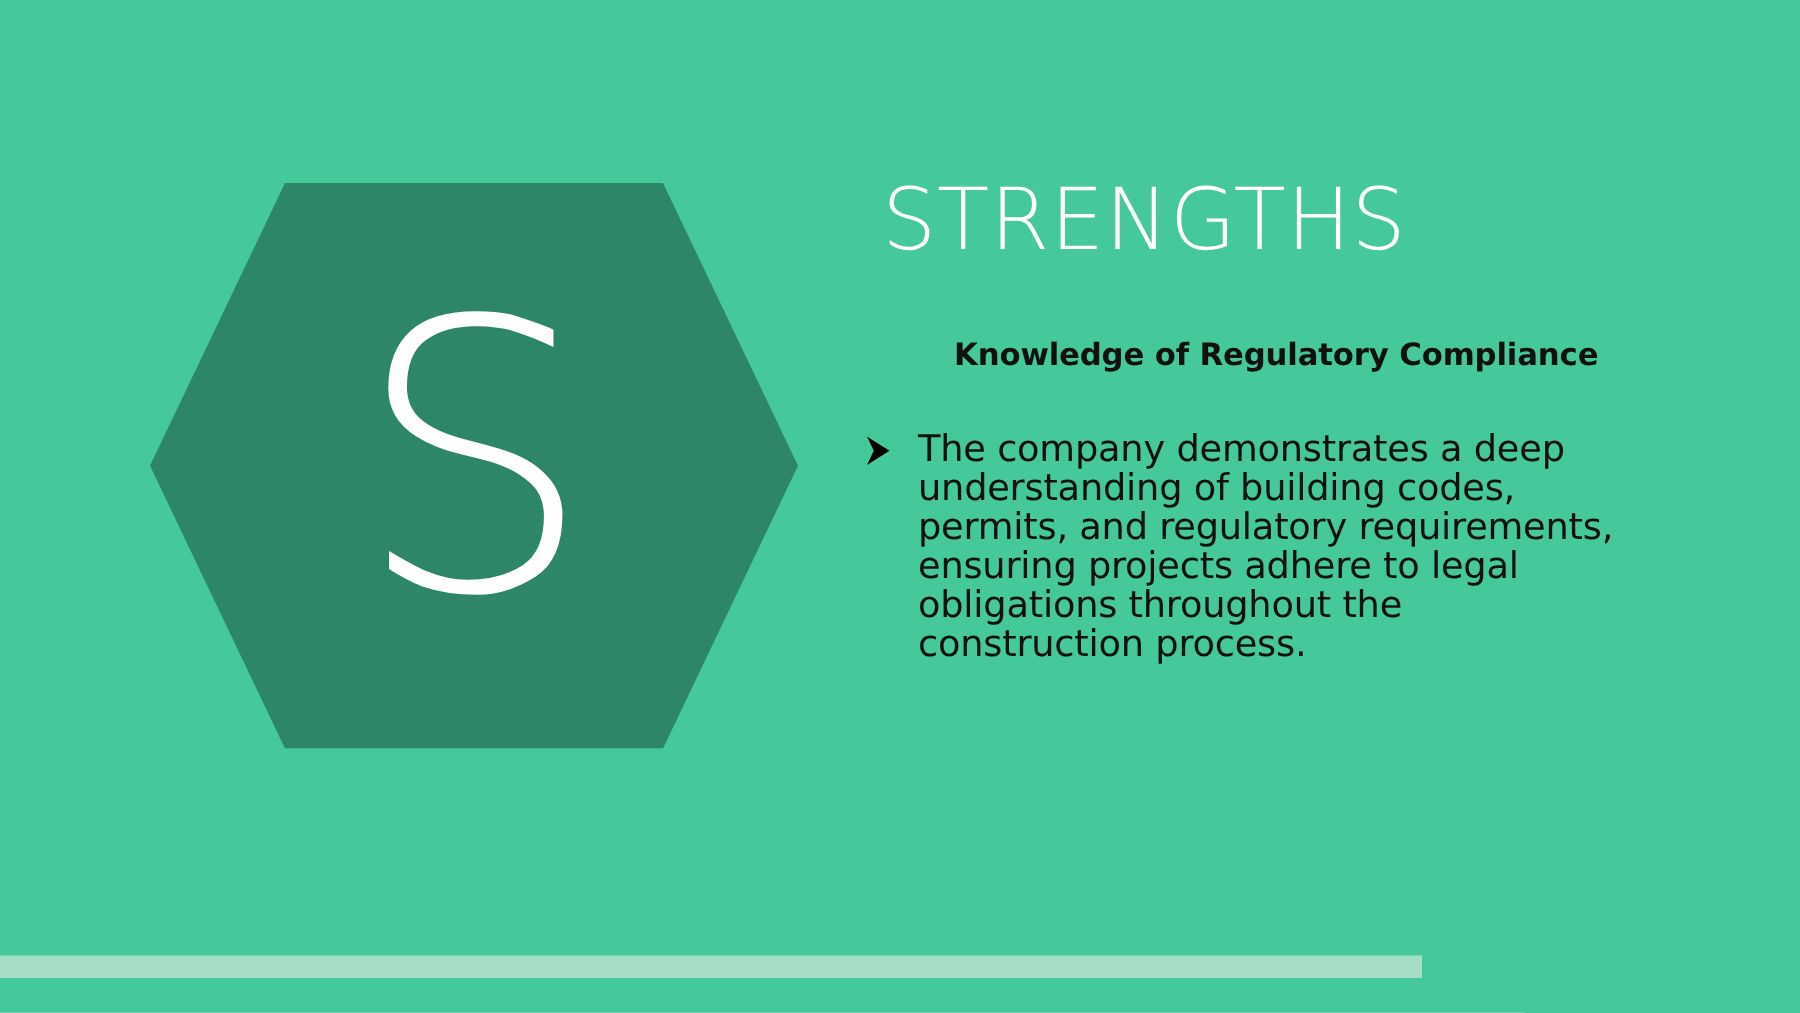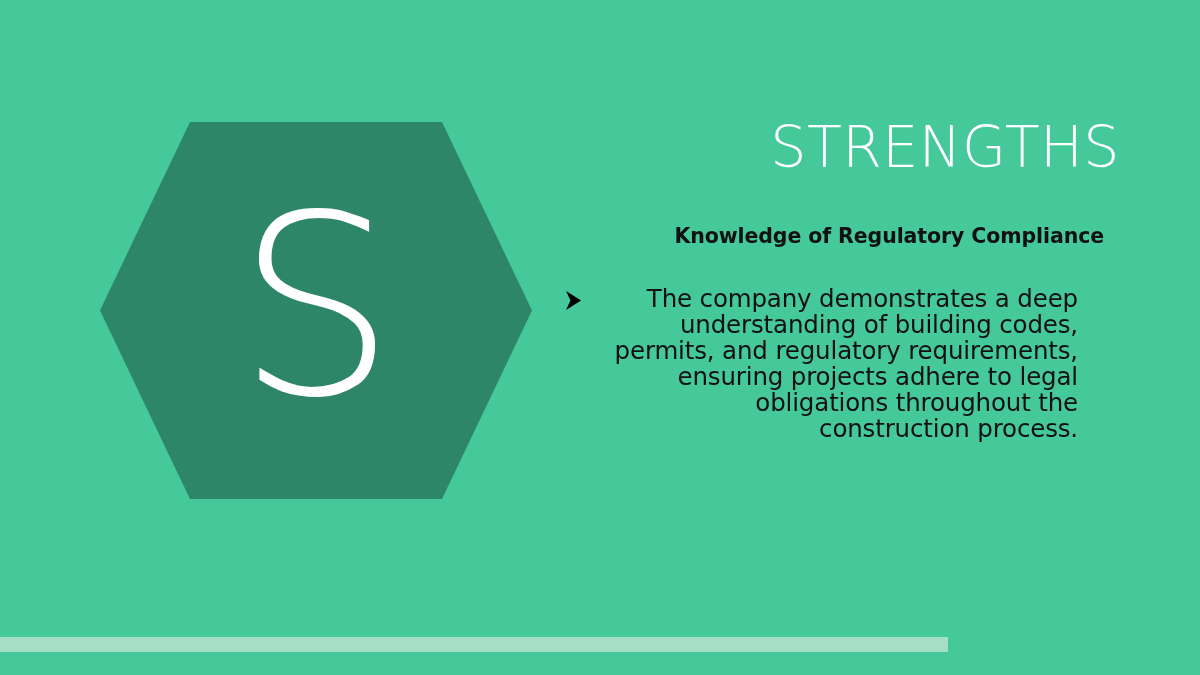--- a/index.html
+++ b/index.html
@@ -53,21 +53,20 @@
     box-sizing: border-box;
     user-select: none;
   }
 
   
   #content {
     position: absolute;
     left: 560px;
     top: 118px;
     width: 560px;
-    text-align: right;
   }
 
   #title {
     margin: 0;
     padding: 0 0 0 28px;
     color: #ffffff;
     font-family: "DejaVu Sans", sans-serif;
     font-size: 57px;
     font-weight: 300;
     letter-spacing: 0.5px;
@@ -81,21 +80,21 @@
     color: #111111;
     font-family: "DejaVu Sans", sans-serif;
     font-size: 20.5px;
     font-weight: 700;
     line-height: 1.2;
     letter-spacing: -0.1px;
     white-space: nowrap;
   }
 
   #bullet-list {
-    margin: 0;
+    margin: 12px;
     padding: 22px 0 0 0;
     list-style: none;
   }
   .bullet-row {
     display: flex;
     align-items: flex-start;
     padding-left: 4px;
   }
   .bullet-marker {
     flex: 0 0 auto;

